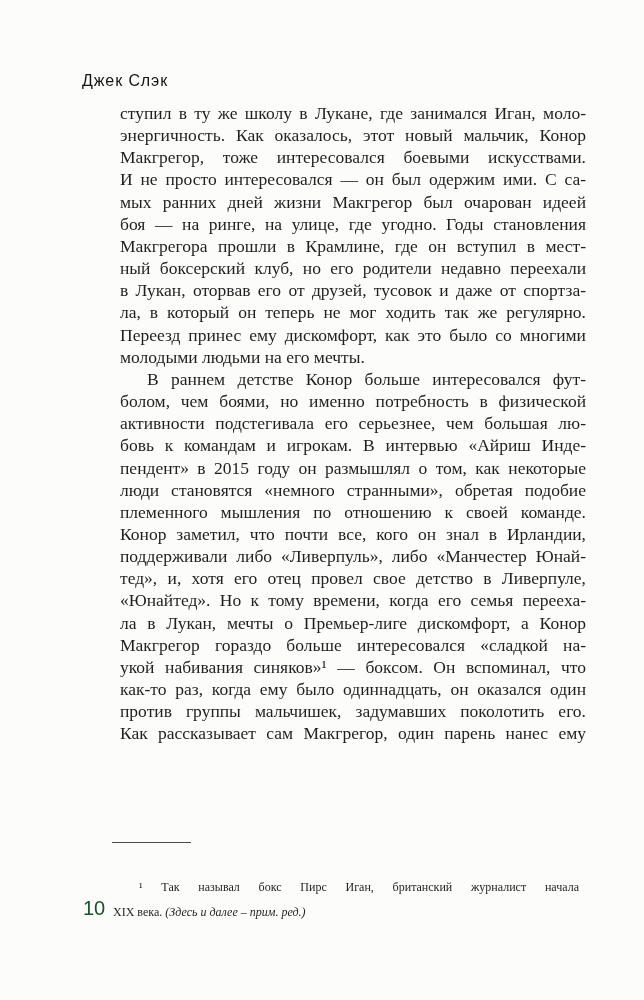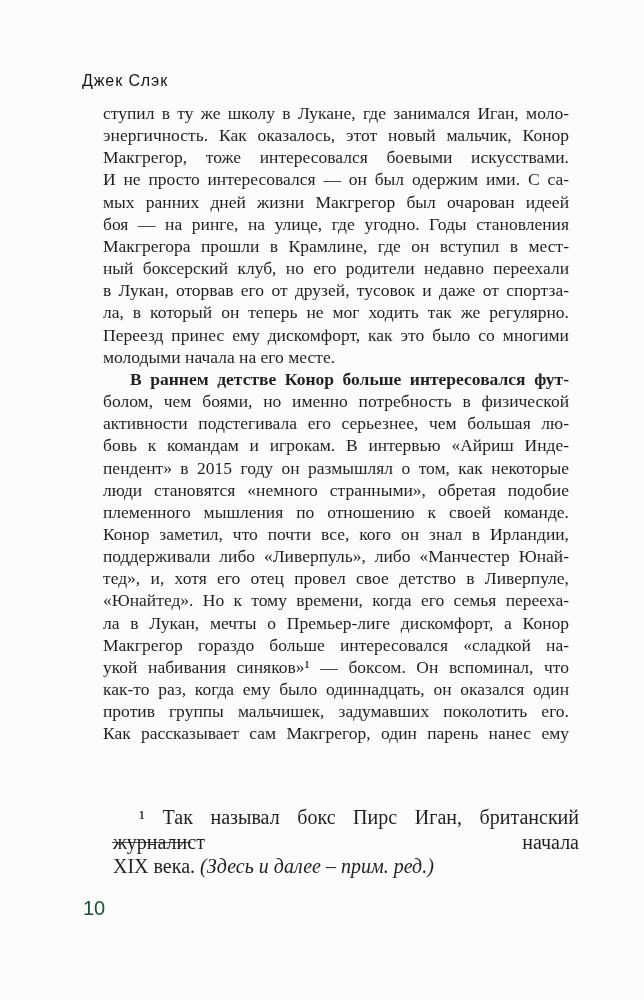--- a/index.html
+++ b/index.html
@@ -21,51 +21,50 @@
     left: 82px;
     top: 72px;
     font-family: "Liberation Sans", sans-serif;
     font-weight: normal;
     font-size: 16px;
     letter-spacing: 0.9px;
     color: #141414;
   }
   .body-text {
     position: absolute;
-    left: 103px;
+    left: 120px;
     top: 102px;
     width: 466px;
     font-size: 17.5px;
     line-height: 22.15px;
   }
   .line {
     text-align: justify;
     text-align-last: justify;
   }
   .line.flush {
     text-align-last: left;
   }
   .line.indent {
     text-indent: 27px;
-    font-weight: bold;
   }
   .footnote-rule {
     position: absolute;
     left: 112px;
     top: 842px;
     width: 79px;
     height: 0;
     border-top: 1.5px solid #4a4a4a;
   }
   .footnote-text {
     position: absolute;
     left: 113px;
-    top: 805px;
+    top: 875px;
     width: 466px;
-    font-size: 20px;
+    font-size: 12px;
     line-height: 24.5px;
   }
   .fline {
     text-align: justify;
     text-align-last: justify;
   }
   .fline.flush {
     text-align-last: left;
   }
   .fline.indent {
@@ -95,21 +94,21 @@
       <div class="line">энергичность. Как оказалось, этот новый мальчик, Конор</div>
       <div class="line">Макгрегор, тоже интересовался боевыми искусствами.</div>
       <div class="line">И не просто интересовался — он был одержим ими. С са-</div>
       <div class="line">мых ранних дней жизни Макгрегор был очарован идеей</div>
       <div class="line">боя — на ринге, на улице, где угодно. Годы становления</div>
       <div class="line">Макгрегора прошли в Крамлине, где он вступил в мест-</div>
       <div class="line">ный боксерский клуб, но его родители недавно переехали</div>
       <div class="line">в Лукан, оторвав его от друзей, тусовок и даже от спортза-</div>
       <div class="line">ла, в который он теперь не мог ходить так же регулярно.</div>
       <div class="line">Переезд принес ему дискомфорт, как это было со многими</div>
-      <div class="line flush">молодыми начала на его месте.</div>
+      <div class="line flush">молодыми людьми на его мечты.</div>
       <div class="line indent">В раннем детстве Конор больше интересовался фут-</div>
       <div class="line">болом, чем боями, но именно потребность в физической</div>
       <div class="line">активности подстегивала его серьезнее, чем большая лю-</div>
       <div class="line">бовь к командам и игрокам. В интервью «Айриш Инде-</div>
       <div class="line">пендент» в 2015 году он размышлял о том, как некоторые</div>
       <div class="line">люди становятся «немного странными», обретая подобие</div>
       <div class="line">племенного мышления по отношению к своей команде.</div>
       <div class="line">Конор заметил, что почти все, кого он знал в Ирландии,</div>
       <div class="line">поддерживали либо «Ливерпуль», либо «Манчестер Юнай-</div>
       <div class="line">тед», и, хотя его отец провел свое детство в Ливерпуле,</div>

